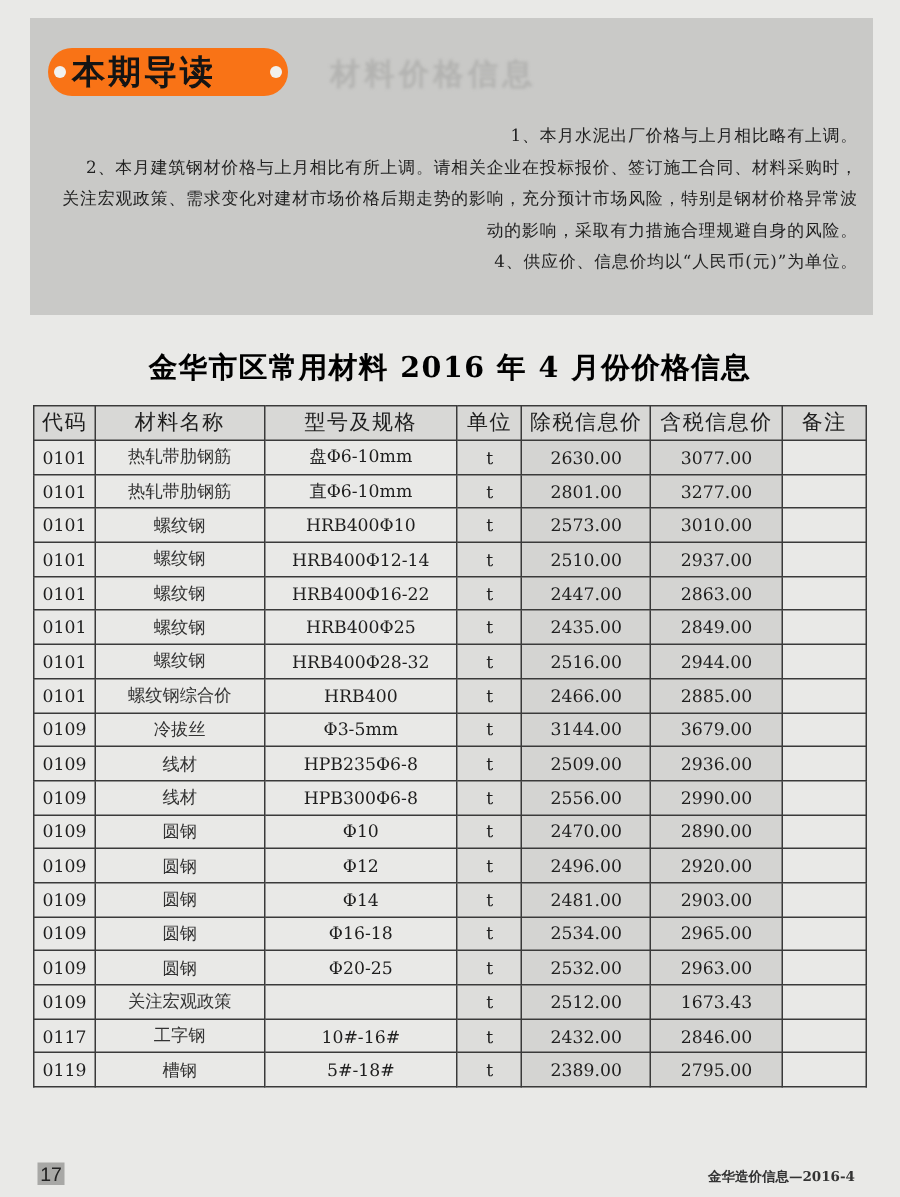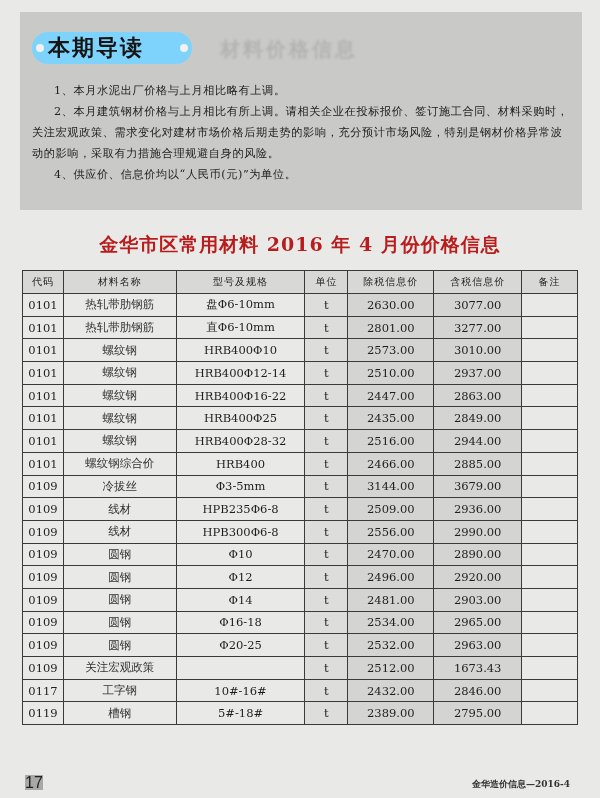--- a/index.html
+++ b/index.html
@@ -9,21 +9,21 @@
     font-family: "DejaVu Serif", "Liberation Serif", serif;
     color: #1e1e1e;
     position: relative;
   }
   .intro-band {
     position: absolute; left: 20px; top: 12px; width: 562px; height: 198px;
     background: #c9c9c7;
   }
   .intro-heading {
     position: absolute; left: 12px; top: 20px; height: 32px; width: 160px;
-    background: #7dd3fc; border-radius: 16px;
+    background: #f97316; border-radius: 16px;
     display: flex; align-items: center; padding-left: 16px;
   }
   .intro-heading .dot {
     position: absolute; top: 12px; width: 8px; height: 8px; border-radius: 50%;
     background: #f1f1ef;
   }
   .intro-heading .dot.left { left: 4px; }
   .intro-heading .dot.right { right: 4px; }
   .intro-heading-text {
     font-family: "DejaVu Sans", "Liberation Sans", sans-serif;
@@ -32,54 +32,55 @@
   .ghost-text {
     position: absolute; left: 200px; top: 24px; width: 340px; height: 24px;
     color: #b3b3b1; font-family: "DejaVu Sans", sans-serif; font-weight: bold;
     font-size: 20px; letter-spacing: 3px; overflow: hidden; white-space: nowrap;
     filter: blur(1px);
   }
   .intro-list { position: absolute; left: 12px; top: 68px; width: 540px; }
   .intro-item {
     font-size: 11.2px; line-height: 21px; color: #222; text-indent: 22px;
     letter-spacing: 0.6px;
+    text-align: right;
   }
   .table-title {
     position: absolute; left: 0; top: 232px; width: 600px; text-align: center;
-    font-size: 19px; font-weight: bold; color: #b91c1c; letter-spacing: 1px;
+    font-size: 19px; font-weight: bold; color: #000000; letter-spacing: 1px;
   }
   table.price-table {
     position: absolute; left: 22px; top: 270px; width: 556px;
     border-collapse: collapse; font-size: 11.5px;
   }
   table.price-table th, table.price-table td {
     border: 1px solid #3a3a3a; text-align: center; height: 22.7px;
     font-weight: normal; padding: 0 2px;
   }
   table.price-table th {
-    font-family: "DejaVu Sans", "Liberation Sans", sans-serif; font-size: 10px;
+    font-family: "DejaVu Sans", "Liberation Sans", sans-serif; font-size: 14px;
     background: #d8d8d6; height: 23px; letter-spacing: 1px;
   }
   table.price-table tr.category-row td { background: #c4c4c2; height: 23px; }
   table.price-table tr.category-row td.cat-name {
     text-align: left; font-weight: bold; padding-left: 4px; letter-spacing: 1px;
   }
   table.price-table tr.category-row td.cat-code { font-family: "DejaVu Sans", sans-serif; }
   td.col-code { width: 41px; }
   td.col-name { width: 113px; color: #333; }
   td.col-spec { width: 129px; }
   td.col-unit { width: 43px; }
   td.col-excl { width: 86px; }
   td.col-incl { width: 88px; }
   td.col-note { width: 56px; }
   td.col-excl, td.col-incl { background: #d4d4d2; }
   td.col-unit { background: #dddddb; }
   .page-number {
     position: absolute; left: 25px; top: 775px; width: 18px; height: 15px;
-    background: #a8a8a6; font-size: 16px; text-align: center; line-height: 15px;
+    background: #a8a8a6; font-size: 13px; text-align: center; line-height: 15px;
     color: #222; font-family: "Liberation Sans", sans-serif;
   }
   .footer-text {
     position: absolute; right: 30px; top: 778px; font-size: 9px; color: #333; font-weight: bold;
   }
 </style>
 </head>
 <body>
 
 <div class="intro-band">

